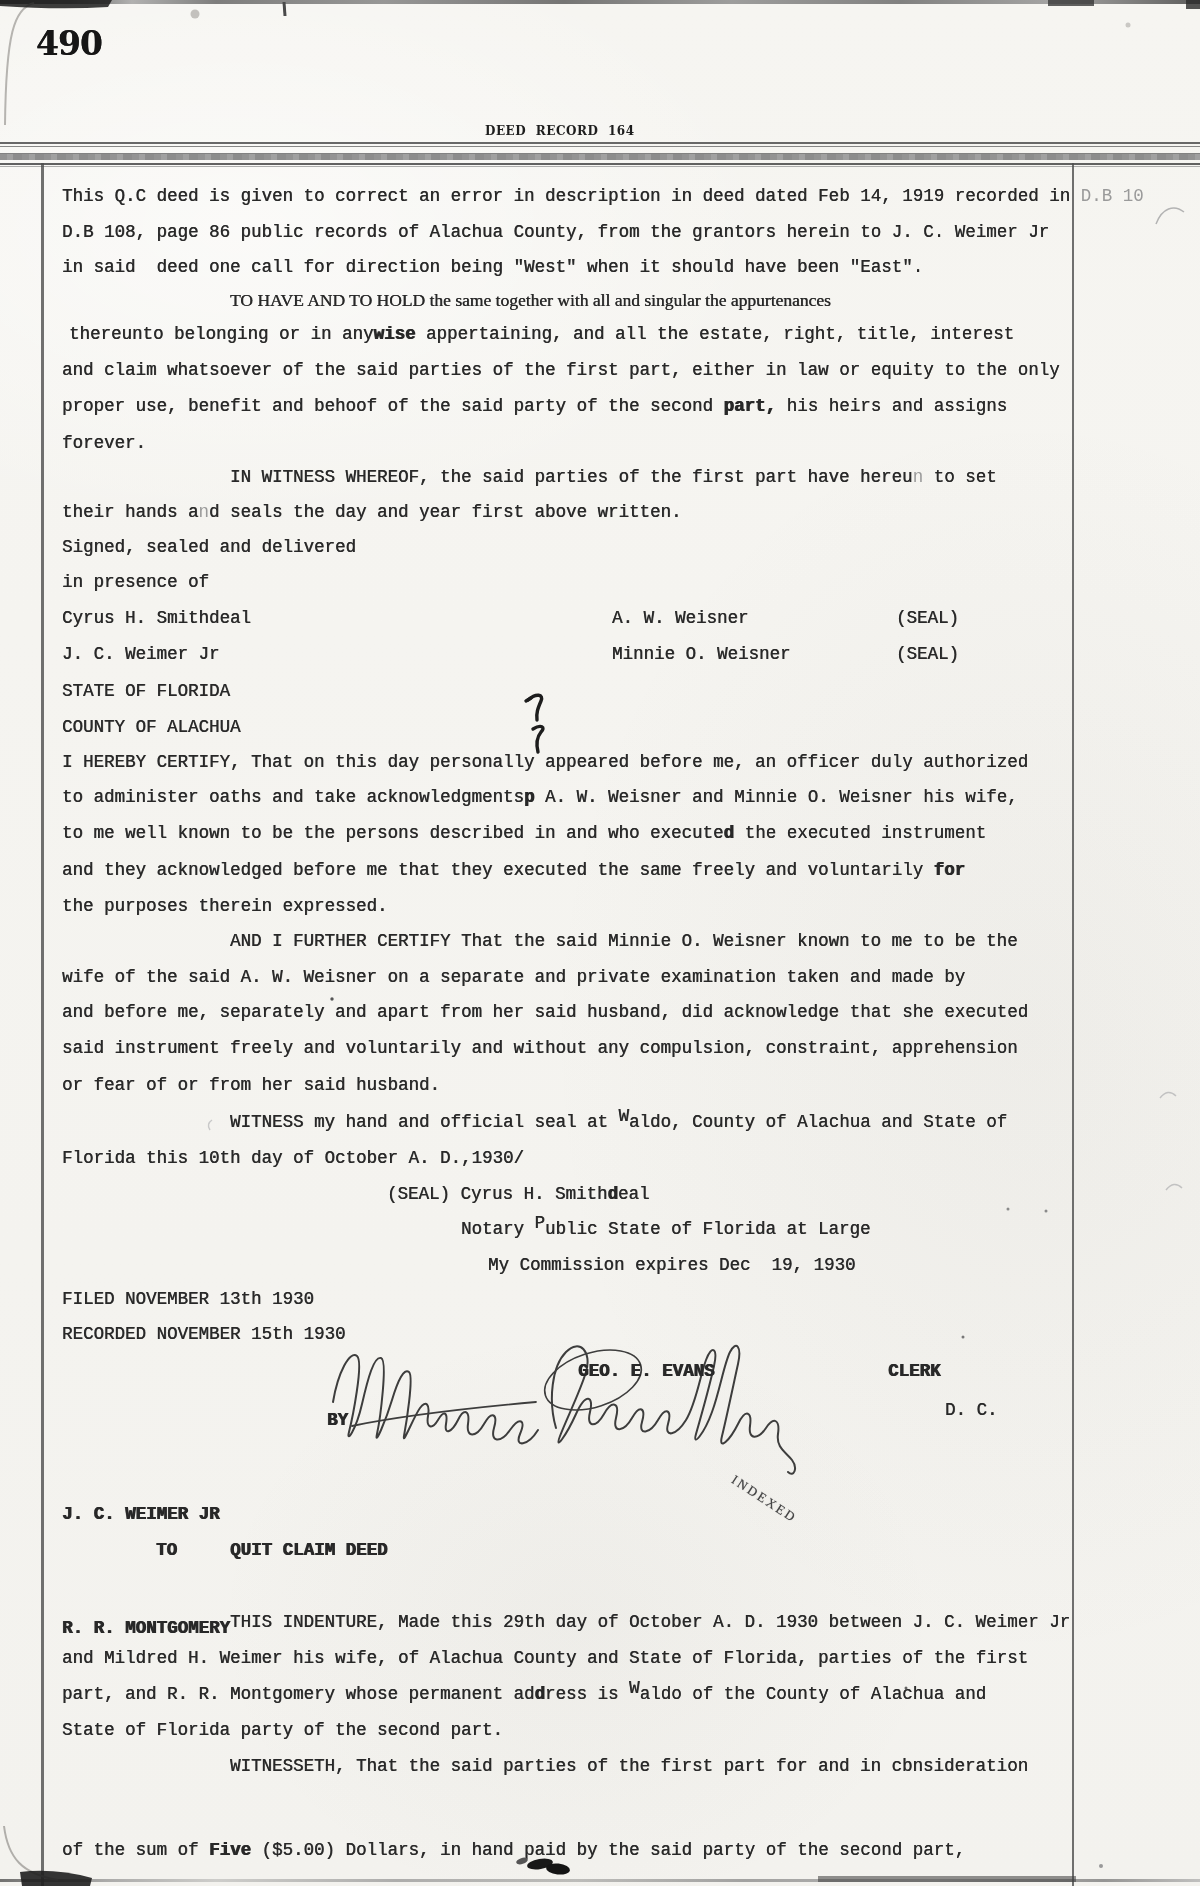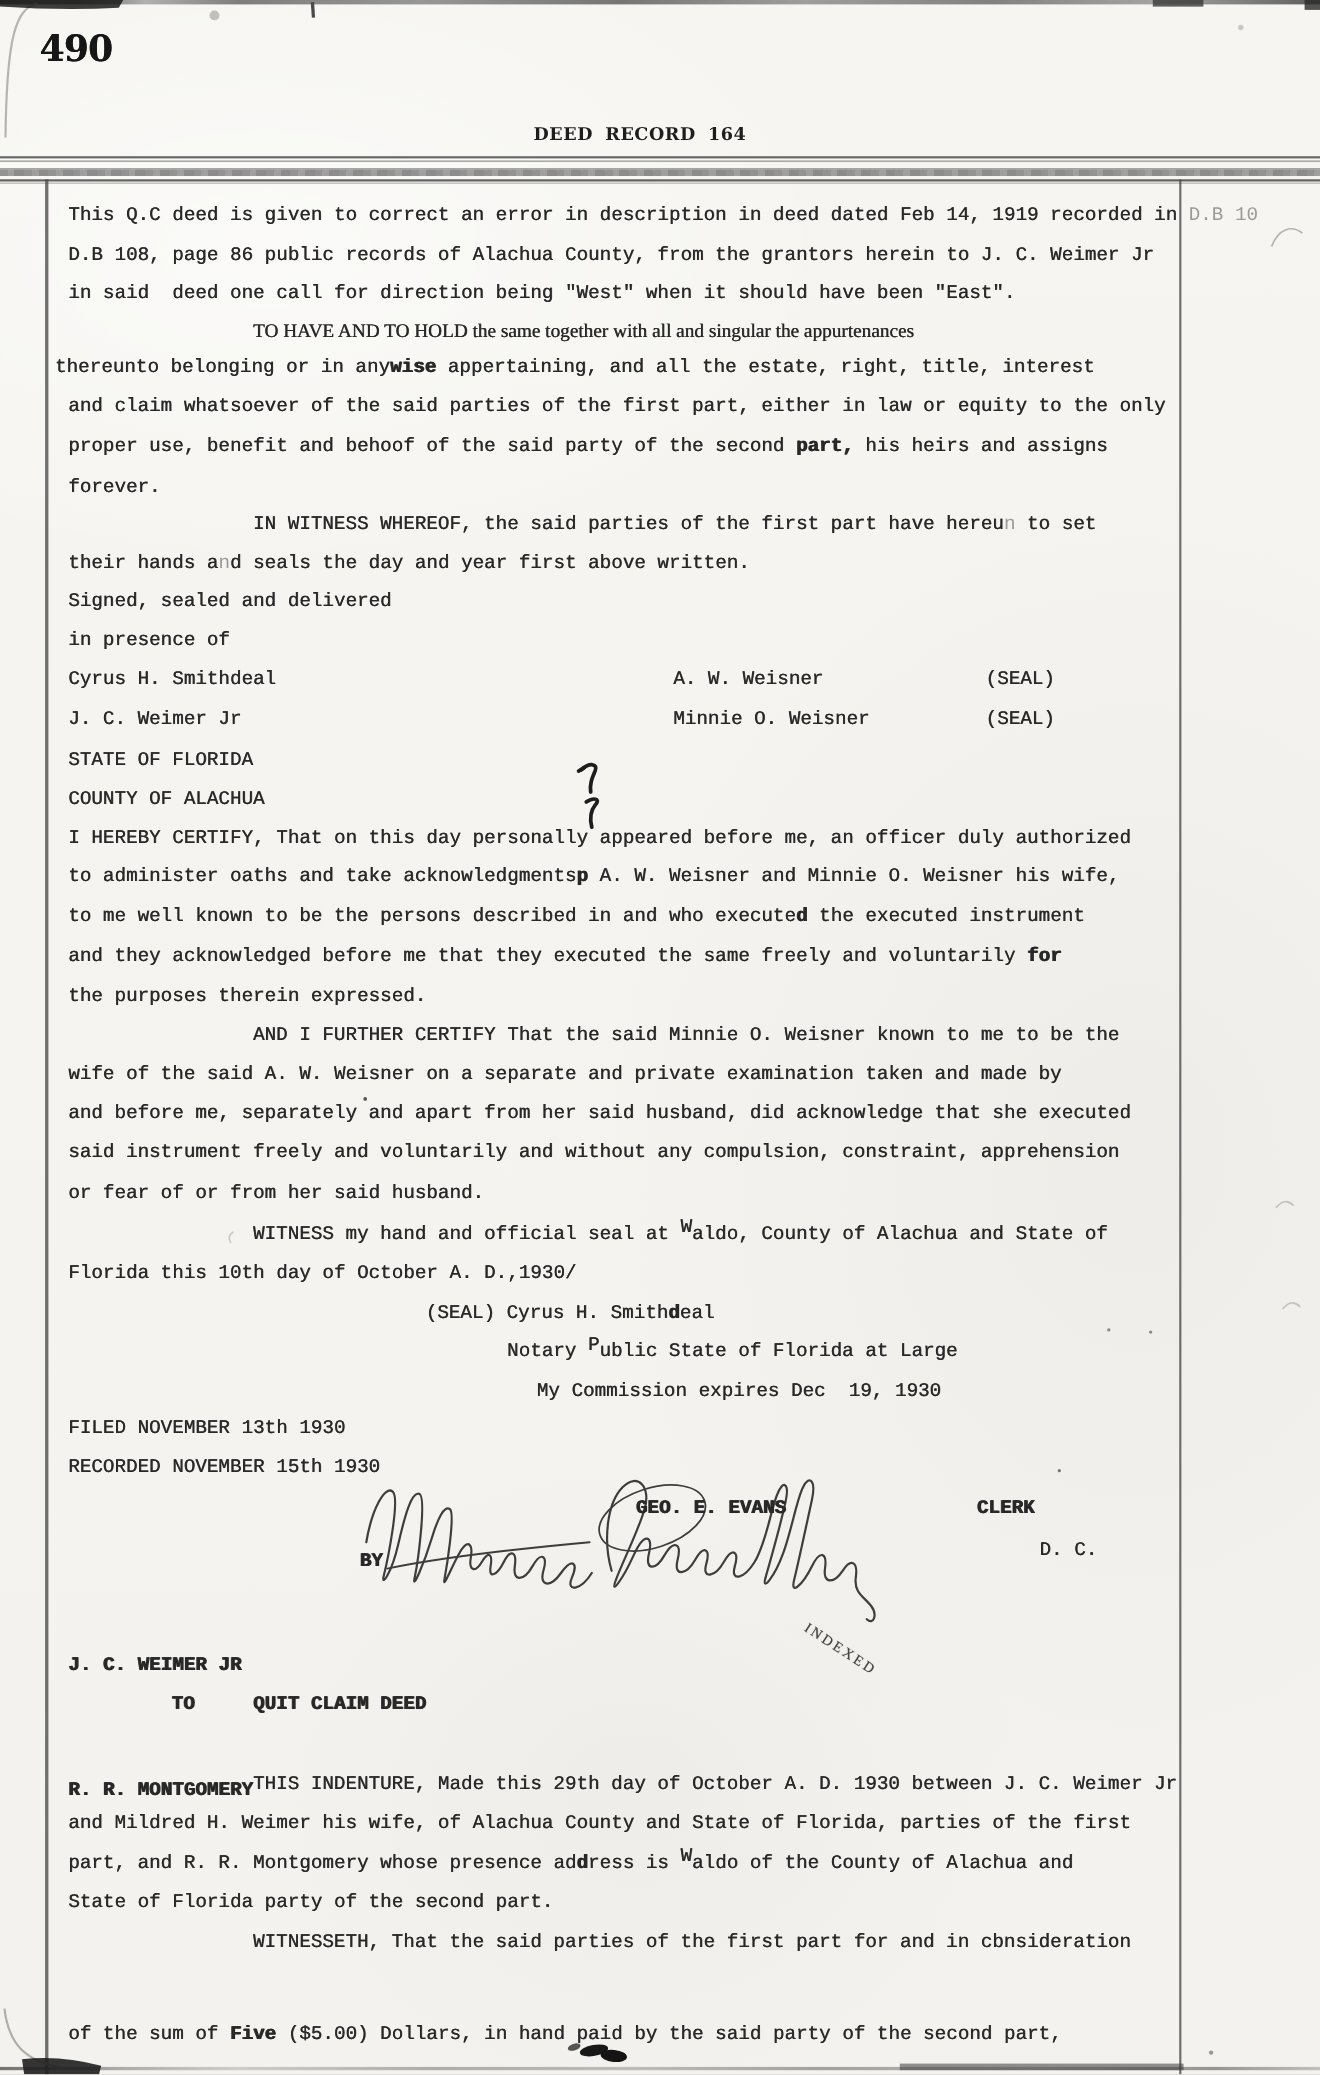--- a/index.html
+++ b/index.html
@@ -25,22 +25,22 @@
   .b{font-weight:bold;text-shadow:0.7px 0 0 currentColor,-0.3px 0 0 rgba(40,40,40,.55);}
   .lt{color:var(--light-ink,#9a9a9a);text-shadow:none;}
   .sup{position:relative;top:-6px;}
   
   .pgnum{
     position:absolute;left:36px;top:24px;
     font-family:"DejaVu Serif",serif;font-weight:bold;font-size:33px;
     letter-spacing:-1px;color:#161616;text-shadow:0 0 .5px #333;
   }
   .header{
-    position:absolute;left:485px;top:112px;
-    font-family:"DejaVu Serif",serif;font-weight:bold;font-size:16px;
+    position:absolute;left:485px;top:124px;
+    font-family:"DejaVu Serif",serif;font-weight:bold;font-size:12px;
     letter-spacing:.5px;word-spacing:5px;color:#1d1d1d;
   }
   .hrule{position:absolute;left:0;width:1200px;}
   .r-a1{top:142px;height:2px;background:#4f4f4f;opacity:.85;}
   .r-a2{top:145.5px;height:1.5px;background:#6a6a6a;opacity:.8;}
   .r-band{
     top:153px;height:6px;border-top:1px solid #7c7c7c;
     background:repeating-linear-gradient(90deg,#8e8e8e 0 7px,#9c9c9c 7px 13px,#878787 13px 22px);
     opacity:.95;
   }
@@ -87,21 +87,21 @@
   <div class="hrule r-b1"></div>
   <div class="hrule r-b2"></div>
   <div class="vrule v-left"></div>
   <div class="vrule v-right"></div>
 
   <div>
       <div class="tline" style="left: 62px; top: 184px;"><span>This Q.C deed is given to correct an error in description in deed dated Feb 14, 1919 recorded in </span><span class="lt">D.B 10</span></div>
       <div class="tline" style="left: 62px; top: 220px;"><span>D.B 108, page 86 public records of Alachua County, from the grantors herein to J. C. Weimer Jr</span></div>
       <div class="tline" style="left: 62px; top: 255px;"><span>in said  deed one call for direction being "West" when it should have been "East".</span></div>
       <div class="tline" style="left: 230px; top: 288px; font-family: Liberation Serif, serif;"><span>TO HAVE AND TO HOLD the same together with all and singular the appurtenances</span></div>
-      <div class="tline" style="left: 50px; top: 322px;"><span>thereunto belonging or in any</span><span class="b">wise</span><span> appertaining, and all the estate, right, title, interest</span></div>
+      <div class="tline" style="left: 69px; top: 322px;"><span>thereunto belonging or in any</span><span class="b">wise</span><span> appertaining, and all the estate, right, title, interest</span></div>
       <div class="tline" style="left: 62px; top: 358px;"><span>and claim whatsoever of the said parties of the first part, either in law or equity to the only</span></div>
       <div class="tline" style="left: 62px; top: 394px;"><span>proper use, benefit and behoof of the said party of the second </span><span class="b">part,</span><span> his heirs and assigns</span></div>
       <div class="tline" style="left: 62px; top: 431px;"><span>forever.</span></div>
       <div class="tline" style="left: 230px; top: 465px;"><span>IN WITNESS WHEREOF, the said parties of the first part have hereu</span><span class="lt">n</span><span> to set</span></div>
       <div class="tline" style="left: 62px; top: 500px;"><span>their hands a</span><span class="lt">n</span><span>d seals the day and year first above written.</span></div>
       <div class="tline" style="left: 62px; top: 535px;"><span>Signed, sealed and delivered</span></div>
       <div class="tline" style="left: 62px; top: 570px;"><span>in presence of</span></div>
       <div class="tline" style="left: 62px; top: 606px;"><span>Cyrus H. Smithdeal</span></div>
       <div class="tline" style="left: 612px; top: 606px;"><span>A. W. Weisner</span></div>
       <div class="tline" style="left: 896px; top: 606px;"><span>(SEAL)</span></div>
@@ -130,21 +130,21 @@
       <div class="tline" style="left: 578px; top: 1359px;"><span class="b">GEO. E. EVANS</span></div>
       <div class="tline" style="left: 888px; top: 1359px;"><span class="b">CLERK</span></div>
       <div class="tline" style="left: 327px; top: 1408px;"><span class="b">BY</span></div>
       <div class="tline" style="left: 945px; top: 1398px;"><span>D. C.</span></div>
       <div class="tline" style="left: 62px; top: 1502px;"><span class="b">J. C. WEIMER JR</span></div>
       <div class="tline" style="left: 156px; top: 1538px;"><span class="b">TO</span></div>
       <div class="tline" style="left: 230px; top: 1538px;"><span class="b">QUIT CLAIM DEED</span></div>
       <div class="tline" style="left: 62px; top: 1572px; margin-top: 44px;"><span class="b">R. R. MONTGOMERY</span></div>
       <div class="tline" style="left: 230px; top: 1610px;"><span>THIS INDENTURE, Made this 29th day of October A. D. 1930 between J. C. Weimer Jr</span></div>
       <div class="tline" style="left: 62px; top: 1646px;"><span>and Mildred H. Weimer his wife, of Alachua County and State of Florida, parties of the first</span></div>
-      <div class="tline" style="left: 62px; top: 1682px;"><span>part, and R. R. Montgomery whose presence ad</span><span class="b">d</span><span>ress is </span><span class="sup">W</span><span>aldo of the County of Alachua and</span></div>
+      <div class="tline" style="left: 62px; top: 1682px;"><span>part, and R. R. Montgomery whose permanent ad</span><span class="b">d</span><span>ress is </span><span class="sup">W</span><span>aldo of the County of Alachua and</span></div>
       <div class="tline" style="left: 62px; top: 1718px;"><span>State of Florida party of the second part.</span></div>
       <div class="tline" style="left: 230px; top: 1754px;"><span>WITNESSETH, That the said parties of the first part for and in cbnsideration</span></div>
       <div class="tline" style="left: 62px; top: 1790px; margin-top: 48px;"><span>of the sum of </span><span class="b">Five</span><span> ($5.00) Dollars, in hand paid by the said party of the second part,</span></div>
     </div>
 
   <div class="stamp">INDEXED</div>
 
   <svg class="marks" width="1200" height="1886" viewBox="0 0 1200 1886">
 
     <path d="M 34,3 C 14,8 6,34 5,125" stroke="#b6b4b0" stroke-width="2" fill="none"></path>

